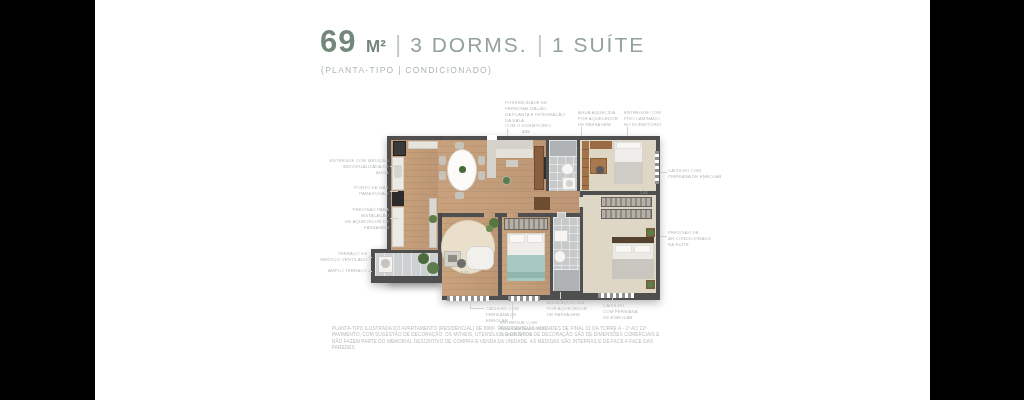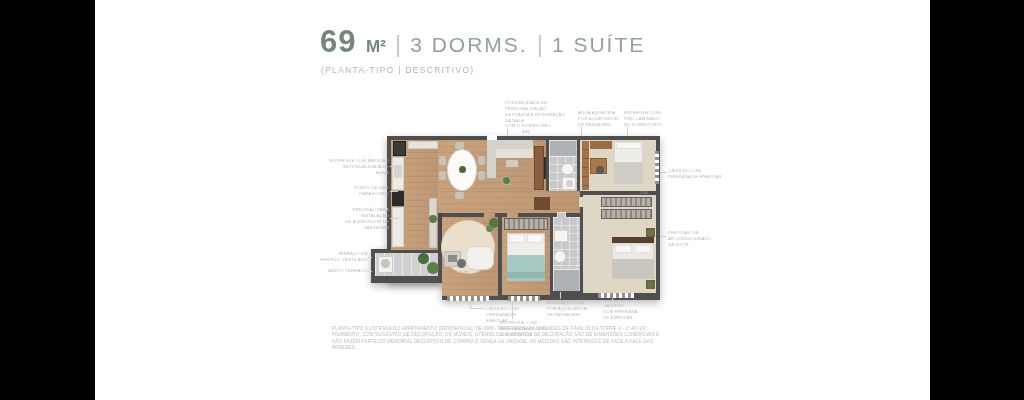--- a/index.html
+++ b/index.html
@@ -36,21 +36,21 @@
 </style>
 </head>
 <body>
 
 <div class="stage">
   <div class="panel"></div>
 
   <div class="title-row">
     <span class="t-big">69</span><span class="t-big">&nbsp;</span><span class="t-unit">M²</span><span class="t-sep">|</span><span class="t-light">3 DORMS.</span><span class="t-sep">|</span><span class="t-light">1 SUÍTE</span>
   </div>
-  <div class="subtitle">(PLANTA-TIPO | DESCRITIVO)</div>
+  <div class="subtitle">(PLANTA-TIPO | CONDICIONADO)</div>
 
   <div class="ab" style="left:0;top:0;width:1024px;height:400px;">
 
     <div class="ab wall" style="left:387px;top:136px;width:55px;height:147px;"></div>
     <div class="ab wall" style="left:442px;top:136px;width:218px;height:164px;"></div>
     <div class="ab wall" style="left:371px;top:249px;width:71px;height:34px;"></div>
 
     <div class="ab wood" style="left:391px;top:140px;width:47px;height:110px;"></div>
     <div class="ab wood" style="left:438px;top:140px;width:108px;height:51px;"></div>
     <div class="ab wood" style="left:438px;top:191px;width:142px;height:22px;"></div>

